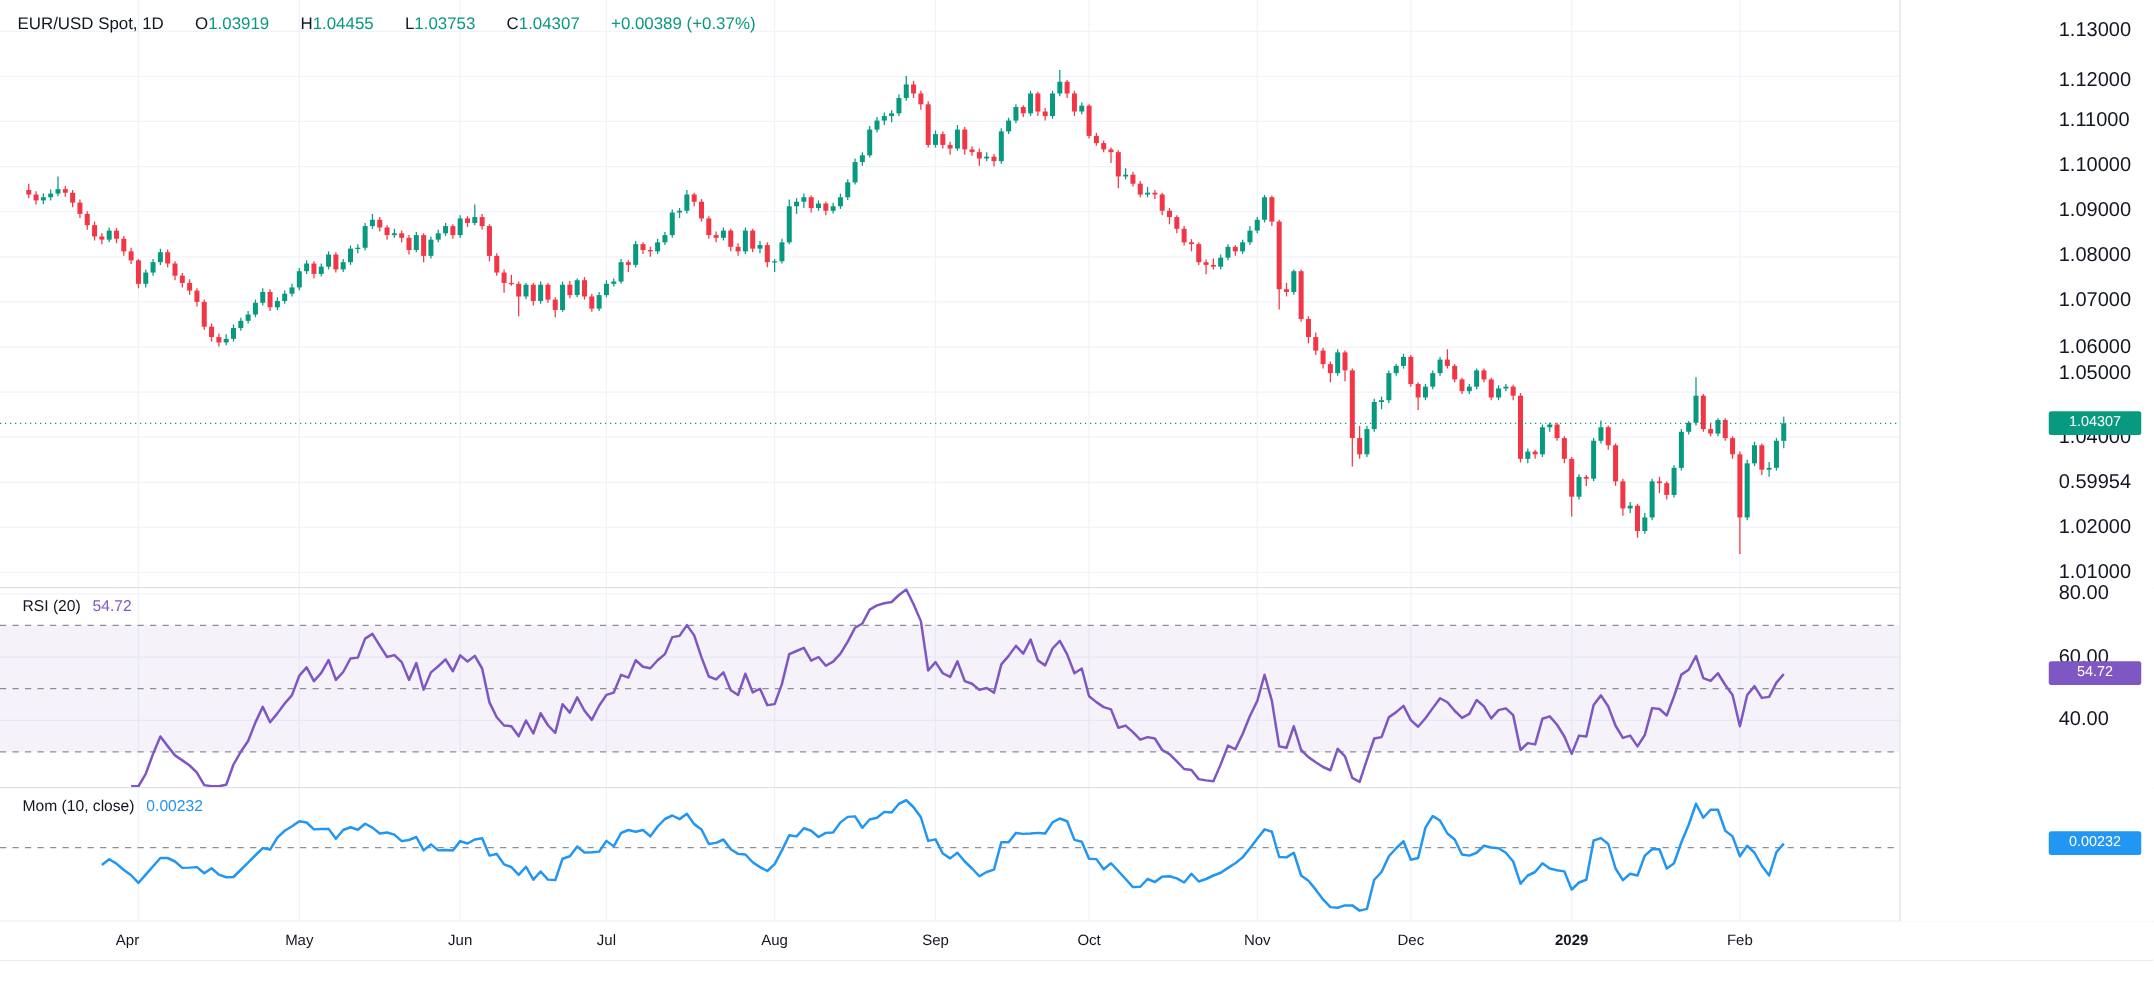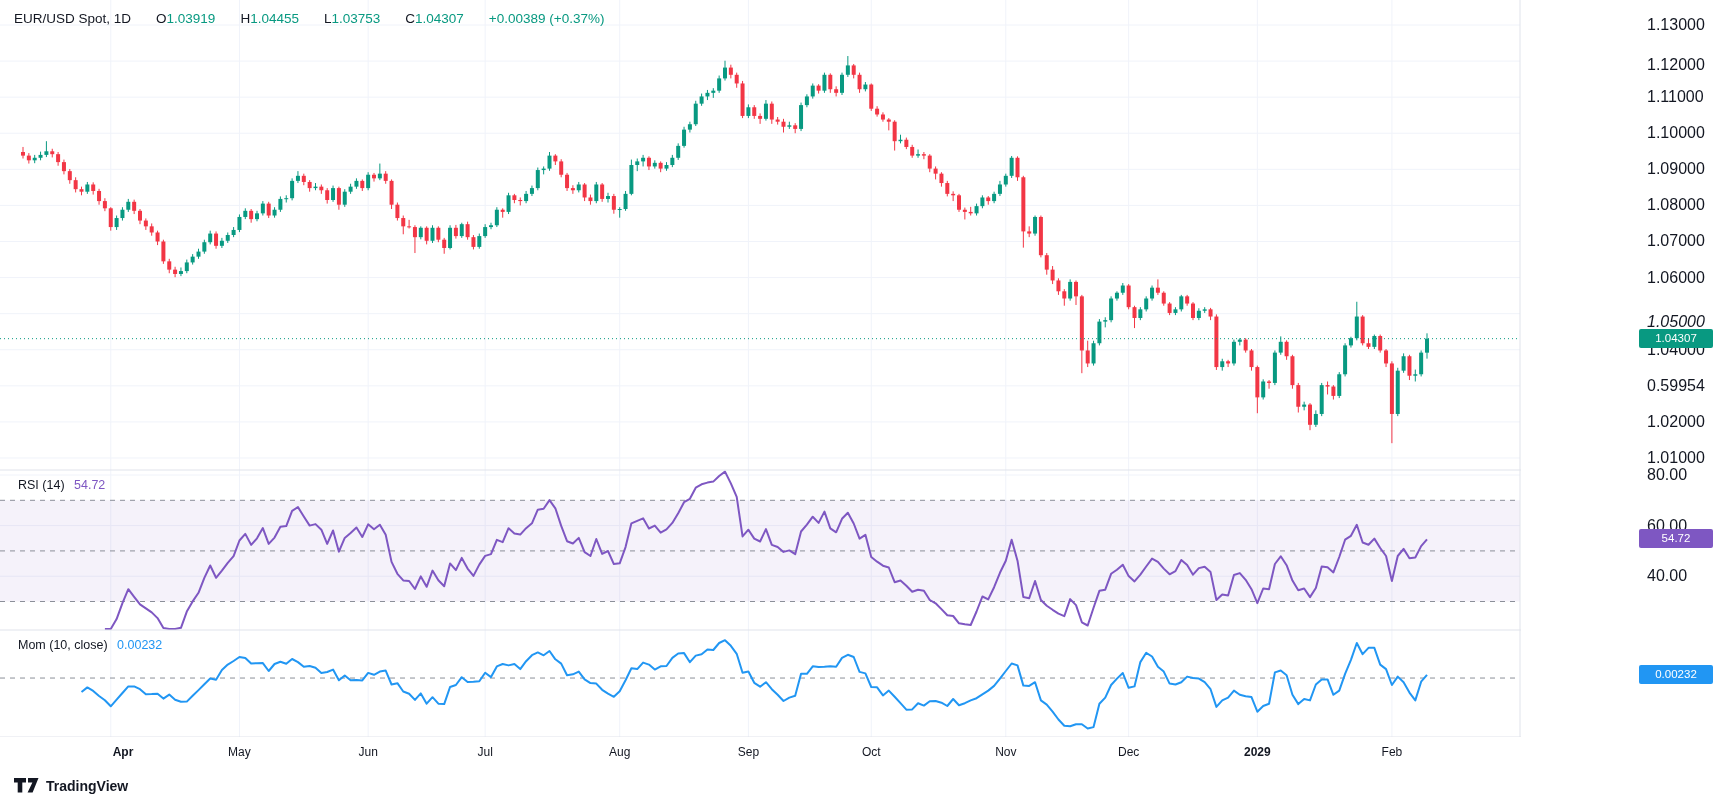--- a/index.html
+++ b/index.html
@@ -561,63 +561,56 @@
   <div class="hdr">
     <span class="sym">EUR/USD Spot, 1D</span>
     <span><span class="pfx">O</span><span class="val">1.03919</span></span>
     <span><span class="pfx">H</span><span class="val">1.04455</span></span>
     <span><span class="pfx">L</span><span class="val">1.03753</span></span>
     <span><span class="pfx">C</span><span class="val">1.04307</span></span>
     <span class="val">+0.00389 (+0.37%)</span>
   </div>
 
   <div class="ind-label" id="rsi-label" style="top: 477px;">
-    <span class="nm">RSI (14)</span>
+    <span class="nm">RSI (20)</span>
     <span class="vv" id="rsi-val" style="color: rgb(126, 87, 194);">54.72</span>
   </div>
 
   <div class="ind-label" id="mom-label" style="top: 637px;">
     <span class="nm">Mom (10, close)</span>
     <span class="vv" id="mom-val" style="color: rgb(33, 150, 243);">0.00232</span>
   </div>
 
   <div id="overlay">
       <div class="axis-tick" style="top: 17.0046px;">1.13000</div>
       <div class="axis-tick" style="top: 57px;">1.12000</div>
       <div class="axis-tick" style="top: 89.168px;">1.11000</div>
       <div class="axis-tick" style="top: 125.25px;">1.10000</div>
       <div class="axis-tick" style="top: 161.331px;">1.09000</div>
       <div class="axis-tick" style="top: 197.413px;">1.08000</div>
       <div class="axis-tick" style="top: 233.495px;">1.07000</div>
       <div class="axis-tick" style="top: 269.576px;">1.06000</div>
-      <div class="axis-tick" style="top: 314px; font-style: italic;">1.05000</div>
+      <div class="axis-tick" style="top: 291px;">1.05000</div>
       <div class="axis-tick" style="top: 341.74px;">1.04000</div>
       <div class="axis-tick" style="top: 377.821px;">0.59954</div>
       <div class="axis-tick" style="top: 413.903px;">1.02000</div>
       <div class="axis-tick" style="top: 449.985px;">1.01000</div>
       <div class="axis-tick" style="top: 467.009px;">80.00</div>
       <div class="axis-tick" style="top: 517.61px;">60.00</div>
       <div class="axis-tick" style="top: 568.211px;">40.00</div>
-      <div class="month-lbl" style="left: 123px; font-weight: bold;">Apr</div>
+      <div class="month-lbl" style="left: 102px;">Apr</div>
       <div class="month-lbl" style="left: 239.45px;">May</div>
       <div class="month-lbl" style="left: 368.15px;">Jun</div>
       <div class="month-lbl" style="left: 485.15px;">Jul</div>
       <div class="month-lbl" style="left: 619.7px;">Aug</div>
       <div class="month-lbl" style="left: 748.4px;">Sep</div>
       <div class="month-lbl" style="left: 871.25px;">Oct</div>
       <div class="month-lbl" style="left: 1005.8px;">Nov</div>
       <div class="month-lbl" style="left: 1128.65px;">Dec</div>
       <div class="month-lbl bold" style="left: 1257.35px;">2029</div>
       <div class="month-lbl" style="left: 1391.9px;">Feb</div>
     </div>
 
   <div class="badge" id="price-badge" style="top: 329.163px; background: rgb(8, 153, 129);">1.04307</div>
   <div class="badge" id="rsi-badge" style="top: 529.469px; background: rgb(126, 87, 194);">54.72</div>
   <div class="badge" id="mom-badge" style="top: 665.289px; background: rgb(33, 150, 243);">0.00232</div>
 
-  <div class="logo-row">
-    <svg width="25" height="15" viewBox="0 0 25 15">
-      <path d="M0 0 h12 v4.6 h-3.7 v10 h-4.6 v-10 H0 Z" fill="#131722"></path>
-      <path d="M14 0 h10.5 L18.6 14.6 h-5 L18.4 4.6 h-4.4 Z" fill="#131722"></path>
-    </svg>
-    <span class="logo-text">TradingView</span>
-  </div>
 </div>
 
 </body></html>

